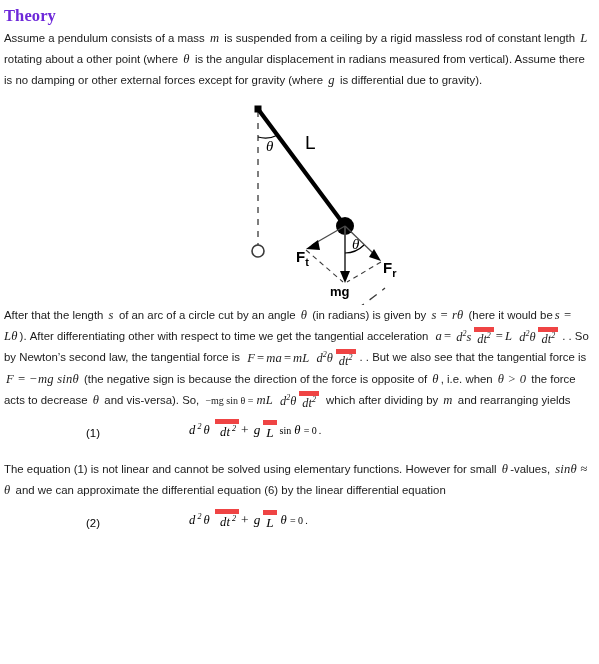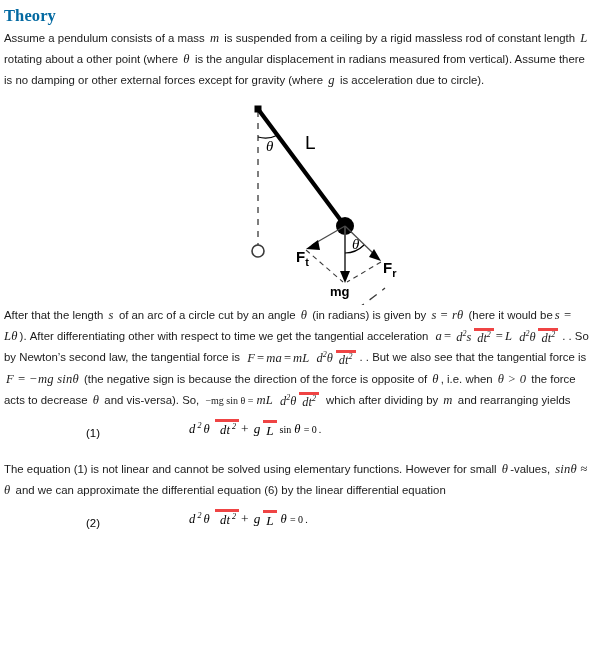--- a/index.html
+++ b/index.html
@@ -21,21 +21,21 @@
     width: 599px;
     height: 664px;
     padding: 0;
     box-sizing: border-box;
   }
 
   .section-title {
     font-family: "Liberation Serif", serif;
     font-weight: bold;
     font-size: 16.5px;
-    color: #0369a1;
+    color: #6d28d9;
     margin: 6px 0 2px 4px;
     letter-spacing: 0.1px;
   }
 
   .body-text {
     font-size: 11.4px;
     line-height: 21px;
     margin: 0 6px 0 4px;
     text-align: left;
     color: #1a1a1a;
@@ -77,21 +77,21 @@
     font-style: italic;
   }
   .frac .num {
     display: block;
     padding: 0 3px 0px 3px;
     line-height: 1.18;
     font-size: 12.4px;
   }
   .frac .den {
     display: block;
-    border-top: 3px solid #ef4444;
+    border-top: 5px solid #ef4444;
     padding: 0px 3px 0 3px;
     line-height: 1.2;
     font-size: 12.4px;
   }
   sup.ex {
     font-size: 8px;
     vertical-align: super;
     line-height: 0;
   }
 
@@ -139,21 +139,21 @@
 
   <p class="body-text para">
     <span>Assume a pendulum consists of a mass</span>
     <span class="m">m</span>
     <span>is suspended from a ceiling by a rigid massless rod of constant length</span>
     <span class="m">L</span>
     <span>rotating about a other point (where</span>
     <span class="m">θ</span>
     <span>is the angular displacement in radians measured from vertical).  Assume there is no damping or other external forces except for gravity (where</span>
     <span class="m">g</span>
-    <span>is acceleration due to circle).</span>
+    <span>is differential due to gravity).</span>
   </p>
 
   <div class="figure-wrap">
     <svg width="599" height="212" viewBox="0 0 599 212">
 
       <path d="M 178 243 Q 260 295 385 195" fill="none" stroke="#3a3a3a" stroke-width="1.3" stroke-dasharray="9,7" stroke-linecap="butt"></path>
 
       <line x1="258" y1="18" x2="258" y2="154" stroke="#3a3a3a" stroke-width="1.3" stroke-dasharray="6,6"></line>
 
       <circle cx="258" cy="158" r="6" fill="#ffffff" stroke="#3a3a3a" stroke-width="1.6"></circle>

